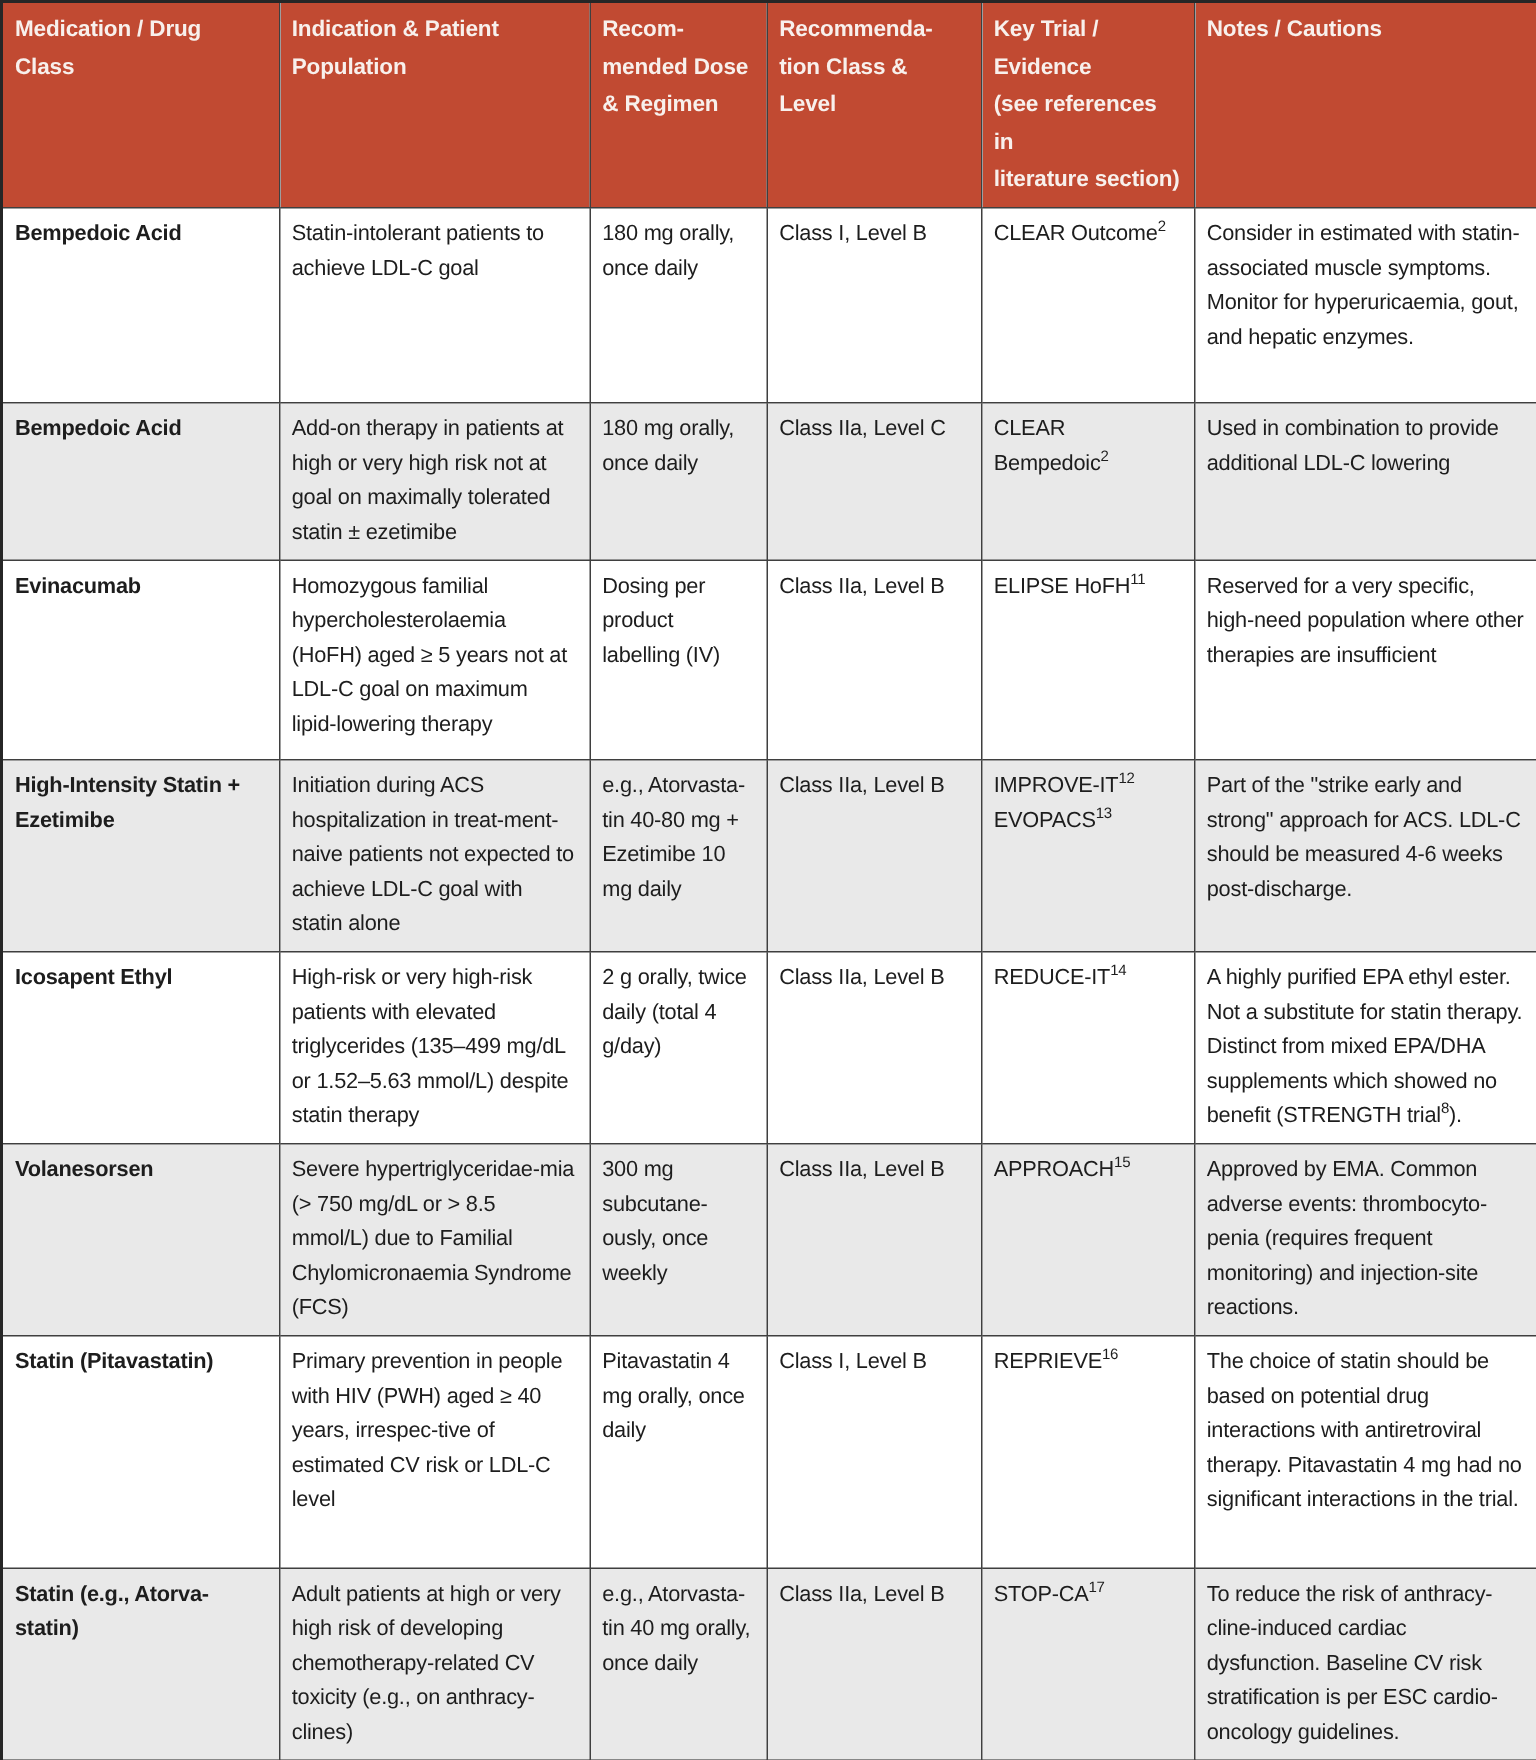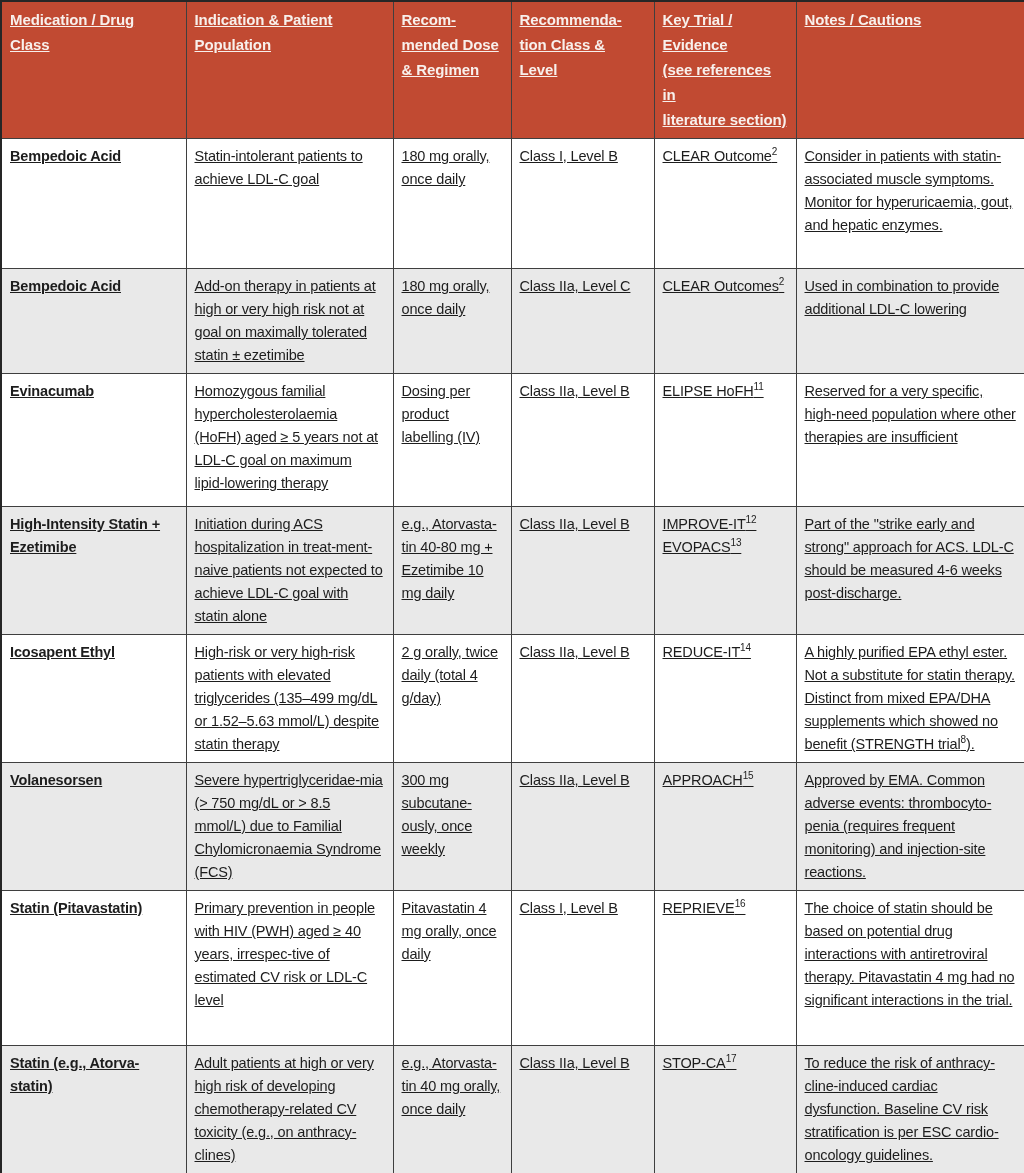--- a/index.html
+++ b/index.html
@@ -17,21 +17,20 @@
     table-layout: fixed;
     width: 1024px;
     border: 2px solid var(--border-outer, #262626);
   }
   th, td {
     border: 1.5px solid var(--border, #3f3f3f);
     vertical-align: top;
     text-align: left;
     padding: 6px 8px 6px 8px;
     overflow: hidden;
-    text-decoration: underline;
   }
   thead th {
     background: var(--header-bg, #c14a32);
     color: var(--header-text, #f8f0ec);
     font-size: 15px;
     line-height: 25px;
     font-weight: 700;
     white-space: pre-line;
     padding-top: 5px;
     letter-spacing: -0.1px;
@@ -100,30 +99,30 @@
     <tbody>
 
       <tr>
         <td class="cell-med">Bempedoic Acid</td>
         <td>Statin-intolerant patients to achieve LDL-C goal</td>
         <td>180 mg orally, once daily</td>
         <td>Class I, Level B</td>
         <td>
             <span class="trial-line"><span>CLEAR Outcome</span><sup>2</sup></span>
           </td>
-        <td>Consider in patients with statin-associated muscle symptoms. Monitor for hyperuricaemia, gout, and hepatic enzymes.</td>
+        <td>Consider in estimated with statin-associated muscle symptoms. Monitor for hyperuricaemia, gout, and hepatic enzymes.</td>
       </tr>
 
       <tr>
         <td class="cell-med">Bempedoic Acid</td>
         <td>Add-on therapy in patients at high or very high risk not at goal on maximally tolerated statin ± ezetimibe</td>
         <td>180 mg orally, once daily</td>
         <td>Class IIa, Level C</td>
         <td>
-            <span class="trial-line"><span>CLEAR Outcomes</span><sup>2</sup></span>
+            <span class="trial-line"><span>CLEAR Bempedoic</span><sup>2</sup></span>
           </td>
         <td>Used in combination to provide additional LDL-C lowering</td>
       </tr>
 
       <tr>
         <td class="cell-med">Evinacumab</td>
         <td>Homozygous familial hypercholesterolaemia (HoFH) aged ≥ 5 years not at LDL-C goal on maximum lipid-lowering therapy</td>
         <td>Dosing per product labelling (IV)</td>
         <td>Class IIa, Level B</td>
         <td>

